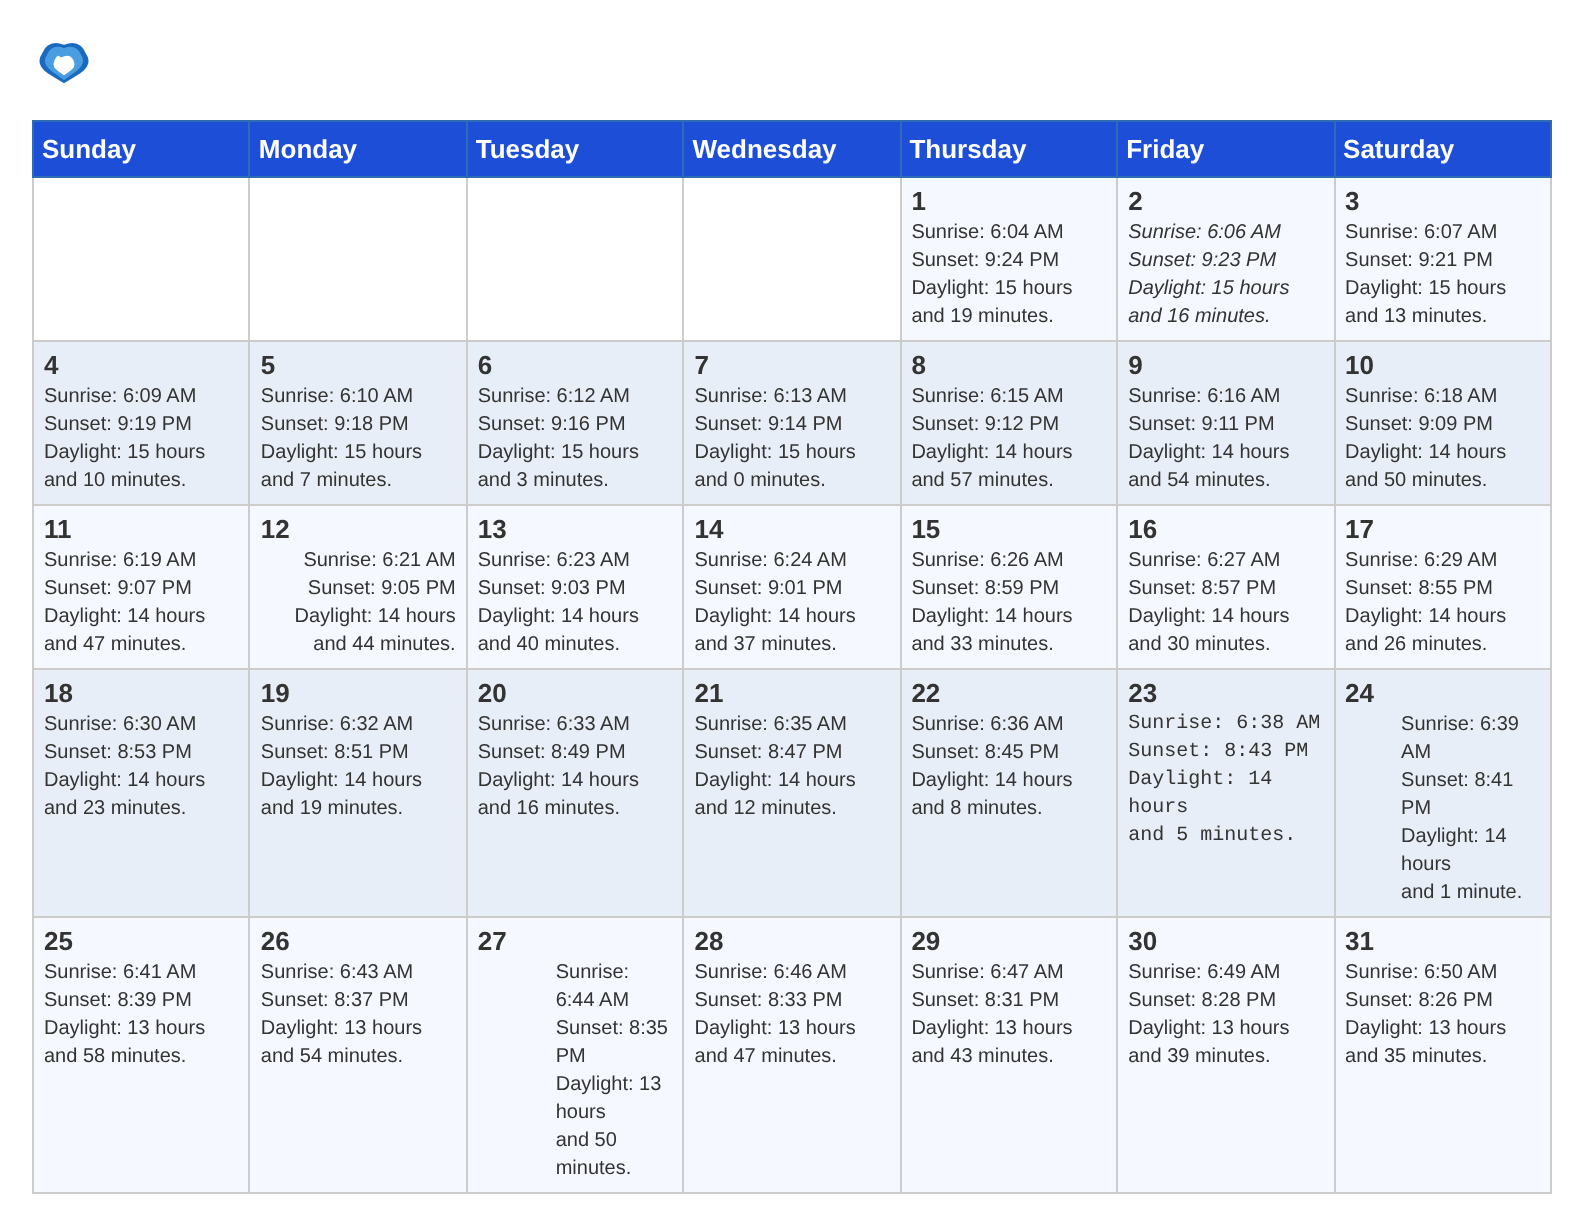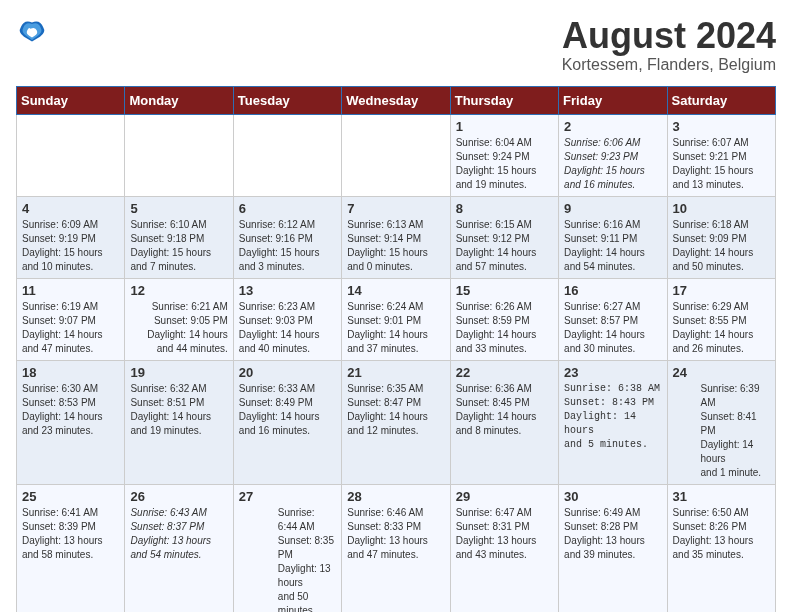--- a/index.html
+++ b/index.html
@@ -44,21 +44,21 @@
     .calendar-subtitle {
       font-size: 16px;
       color: #555;
     }
     table {
       width: 100%;
       border-collapse: collapse;
       table-layout: fixed;
     }
     thead tr th {
-      background-color: #7f1d1d;
+      background-color: #1d4ed8;
       color: #fff;
       font-size: 13px;
       font-weight: bold;
       padding: 6px 4px;
       text-align: left;
       border: 1px solid #2e6db4;
     }
     tbody tr td {
       vertical-align: top;
       border: 1px solid #ccc;
@@ -98,24 +98,20 @@
 </head>
 <body>
 
 <div class="header">
   <div class="logo">
     <svg class="logo-icon" viewBox="0 0 40 40" xmlns="http://www.w3.org/2000/svg">
       <path d="M20 8 Q30 4 34 14 Q38 20 30 26 L20 32 L10 26 Q2 20 6 14 Q10 4 20 8Z" fill="#1a6bbf"></path>
       <path d="M20 10 Q28 7 31 15 Q34 20 27 25 L20 30 L13 25 Q6 20 9 15 Q12 7 20 10Z" fill="#4a9de0"></path>
       <path d="M18 16 Q24 13 26 18 Q28 22 23 25 L20 27 L17 25 Q12 22 14 18 Q16 13 18 16Z" fill="#fff"></path>
     </svg>
-  </div>
-  <div class="title-block">
-    <div class="calendar-title">August 2024</div>
-    <div class="calendar-subtitle">Kortessem, Flanders, Belgium</div>
   </div>
 </div>
 
 <table>
   <thead>
     <tr>
     <th>Sunday</th>
         <th>Monday</th>
         <th>Tuesday</th>
         <th>Wednesday</th>
@@ -308,21 +304,21 @@
       <tr>
         <td>
           <span class="day-number">25</span>
           <div class="day-info" style="white-space: pre-line;">Sunrise: 6:41 AM
 Sunset: 8:39 PM
 Daylight: 13 hours
 and 58 minutes.</div>
         </td>
         <td>
           <span class="day-number">26</span>
-          <div class="day-info" style="white-space: pre-line; font-style: italic;">Sunrise: 6:43 AM
+          <div class="day-info" style="white-space: pre-line;">Sunrise: 6:43 AM
 Sunset: 8:37 PM
 Daylight: 13 hours
 and 54 minutes.</div>
         </td>
         <td>
           <span class="day-number">27</span>
           <div class="day-info" style="white-space: pre-line; margin-left: 39px;">Sunrise: 6:44 AM
 Sunset: 8:35 PM
 Daylight: 13 hours
 and 50 minutes.</div>

